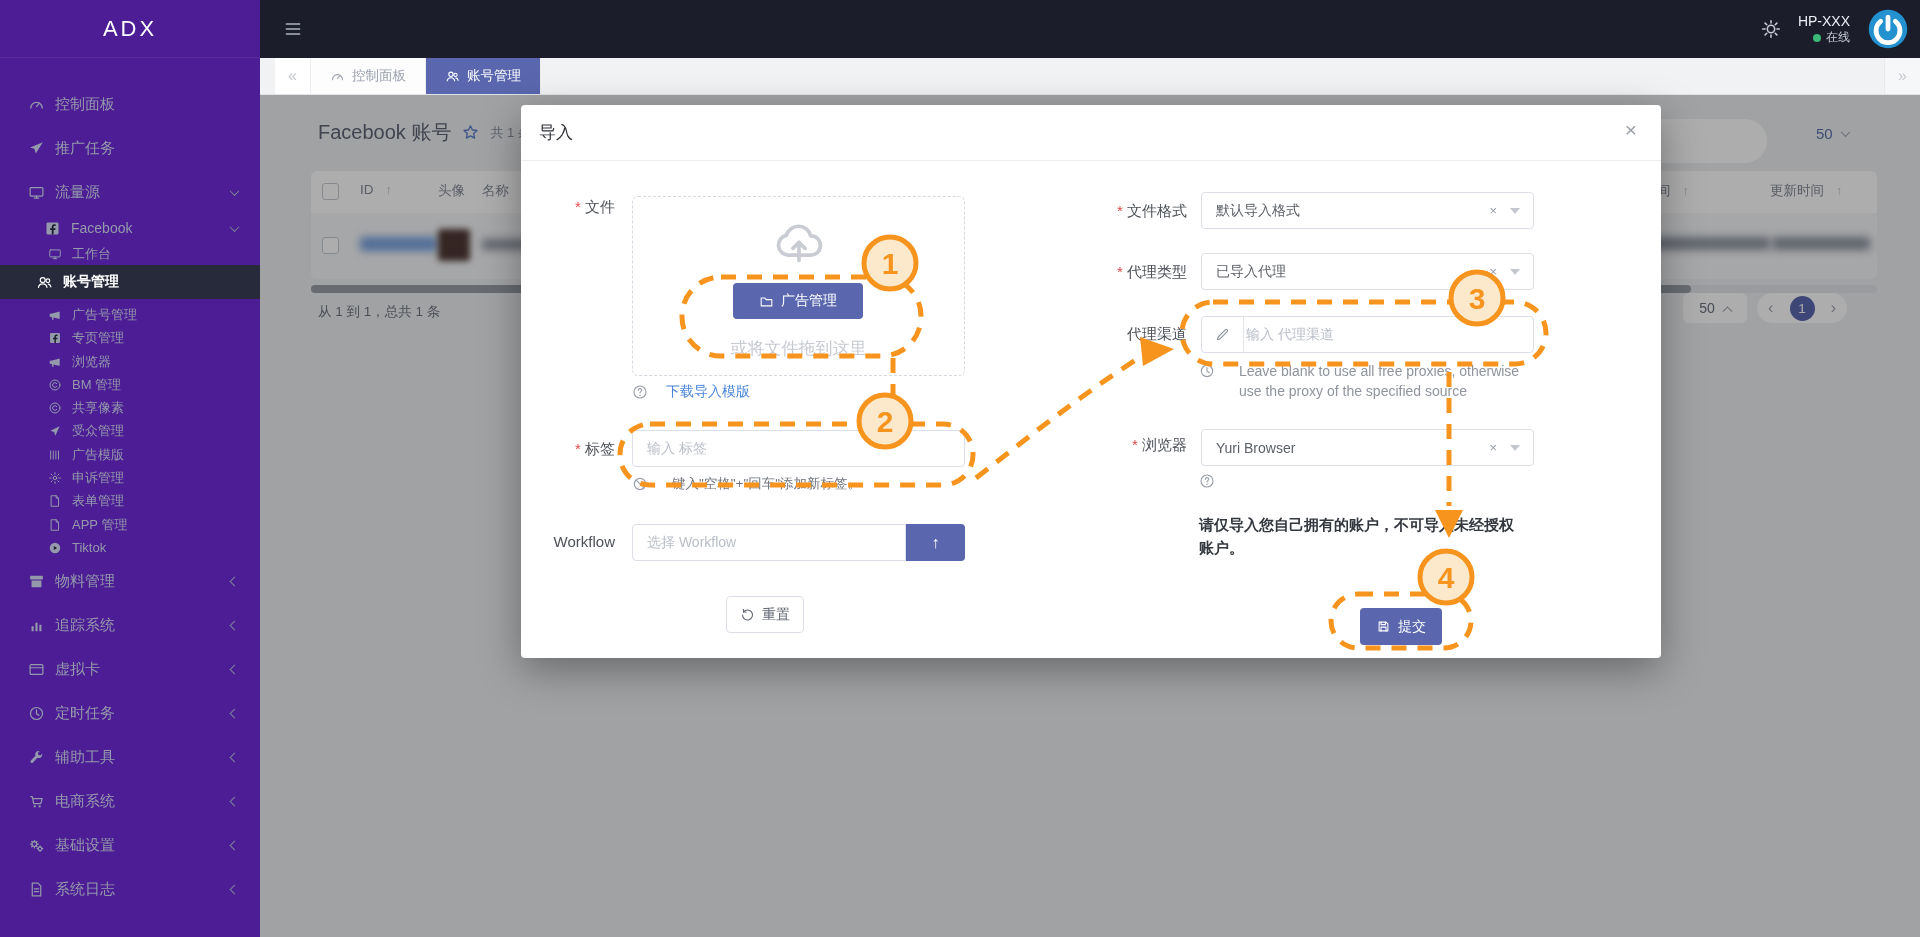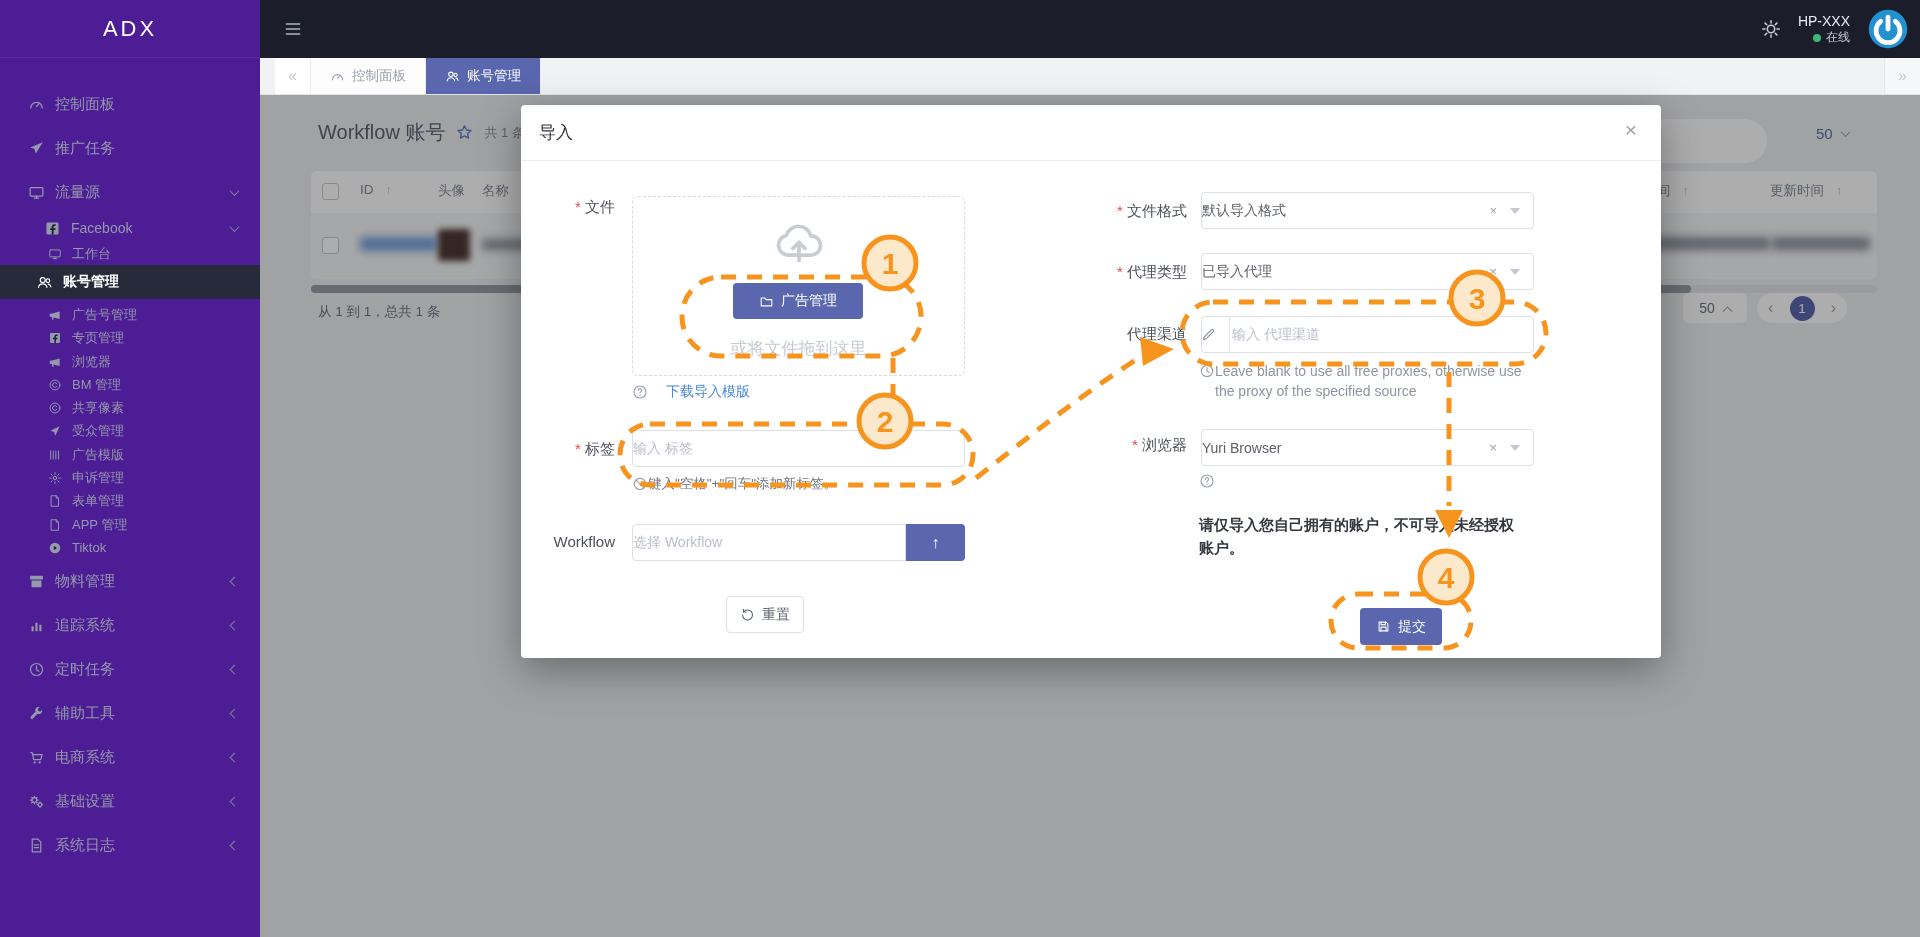--- a/index.html
+++ b/index.html
@@ -70,34 +70,34 @@
 .pg-arrow{color:#a0a5ad;font-size:16px;cursor:pointer}
 .pg-num{width:25px;height:25px;border-radius:50%;background:#5a68ae;color:#fff;font-size:13.5px;display:flex;align-items:center;justify-content:center;cursor:pointer}
 .overlay{position:absolute;left:260px;top:95px;right:0;bottom:0;background:rgba(0,0,0,.32);z-index:10}
 
 .modal{position:absolute;left:521px;top:105px;width:1140px;height:553px;background:#fff;border-radius:4px;box-shadow:0 12px 40px rgba(0,0,0,.35);z-index:20}
 .m-title{position:absolute;left:18px;top:16px;font-size:17px;color:#303238}
 .m-close{position:absolute;right:24px;top:14px;font-size:21px;color:#9ca1a8;cursor:pointer;line-height:1}
 .m-div{position:absolute;left:0;top:55px;width:100%;border-bottom:1px solid #eceef2}
 .mlabel{position:absolute;font-size:15px;color:#4c5158;text-align:right;width:130px}
 .req::before{content:"* ";color:#e04b4b}
-.inp{position:absolute;border:1px solid #dcdfe6;border-radius:4px;background:#fff;display:flex;align-items:center;font-size:14px;padding-left:0}
+.inp{position:absolute;border:1px solid #dcdfe6;border-radius:4px;background:#fff;display:flex;align-items:center;font-size:14px;padding-left:14px}
 .ph{color:#b9bec8}
 .val{color:#5c6167}
 .sel-x{position:absolute;right:36px;color:#9aa0aa;font-size:13px;cursor:pointer}
 .caret{position:absolute;right:13px;width:0;height:0;border-left:5px solid transparent;border-right:5px solid transparent;border-top:6px solid #c3c7cf}
 .btn{display:flex;align-items:center;justify-content:center;gap:7px;background:#5a67ae;color:#fff;border-radius:4px;font-size:14px;cursor:pointer;border:none}
 .btn .ic{width:15px;height:15px}
 .upload-box{position:absolute;left:111px;top:91px;width:333px;height:180px;border:1px dashed #d5d8de;border-radius:6px;cursor:pointer}
 .cloud{position:absolute;left:138px;top:18px;width:56px;height:52px;color:#c9ccd3}
 .drag-hint{position:absolute;left:0;top:140px;width:100%;text-align:center;font-size:17px;color:#c6cad1}
 .link-row{position:absolute;left:111px;top:278px;display:flex;align-items:center;gap:18px;font-size:14px}
 .qic{width:16px;height:16px;color:#9aa0aa;flex:none}
 .link{color:#4a86d8;cursor:pointer}
-.help-row{position:absolute;display:flex;align-items:flex-start;gap:0;font-size:13.5px;color:#70757e}
+.help-row{position:absolute;display:flex;align-items:flex-start;gap:24px;font-size:13.5px;color:#70757e}
 .prefix{width:42px;align-self:stretch;border-right:1px solid #e3e6ea;display:flex;align-items:center;justify-content:center;color:#8a909b;margin-left:-14px;flex:none}
 .prefix .ic{width:15px;height:15px}
 .warning{position:absolute;left:678px;top:408px;width:325px;font-size:15px;font-weight:bold;color:#33383f;line-height:1.55}
 .ghost-btn{position:absolute;display:flex;align-items:center;justify-content:center;gap:7px;background:#fff;border:1px solid #dcdfe6;border-radius:4px;font-size:14px;color:#5f6570;cursor:pointer}
 .ghost-btn .ic{width:15px;height:15px}
 
 .anno{position:absolute;left:0;top:0;width:1920px;height:937px;z-index:30;pointer-events:none}
 </style>
 </head>
 <body>
@@ -269,20 +269,30 @@
           <span class="si-label">物料管理</span>
           <span class="cv left"></span>
         </div>
         <div class="side-item lvl1">
           <span class="ic si-ic">
             <svg viewBox="0 0 24 24">
               <path d="M5 20v-7h3v7zM10.5 20V8h3v12zM16 20v-9h3v9z" class="f"></path>
             </svg>
           </span>
           <span class="si-label">追踪系统</span>
+          <span class="cv left"></span>
+        </div>
+        <div class="side-item lvl1">
+          <span class="ic si-ic">
+            <svg viewBox="0 0 24 24">
+              <rect x="3" y="5" width="18" height="14" rx="1.5" class="s"></rect>
+              <path d="M3 9.5h18" class="s" stroke-width="2.4"></path>
+            </svg>
+          </span>
+          <span class="si-label">虚拟卡</span>
           <span class="cv left"></span>
         </div>
         <div class="side-item lvl1">
           <span class="ic si-ic">
             <svg viewBox="0 0 24 24">
               <circle cx="12" cy="12" r="8.5" class="s"></circle>
               <path d="M12 7v5.5l3.5 2" class="s"></path>
             </svg>
           </span>
           <span class="si-label">定时任务</span>
@@ -385,21 +395,21 @@
             </svg>
           </span>
           <span>账号管理</span>
         </div>
       </div>
     <div class="tab-scroll right">»</div>
   </div>
 
   <div class="content">
     <div class="page-head">
-      <span class="page-title">Workflow 账号</span>
+      <span class="page-title">Facebook 账号</span>
       <span class="ic star">
           <svg viewBox="0 0 24 24">
             <path d="M12 3.6l2.5 5.2 5.7.7-4.2 3.9 1.1 5.6L12 16.2 6.9 19l1.1-5.6-4.2-3.9 5.7-.7z" class="s"></path>
           </svg>
         </span>
       <span class="count-badge">共 1 条</span>
     </div>
     <div class="search-pill"></div>
     <div class="pagesize-top">
       <span>50</span>

